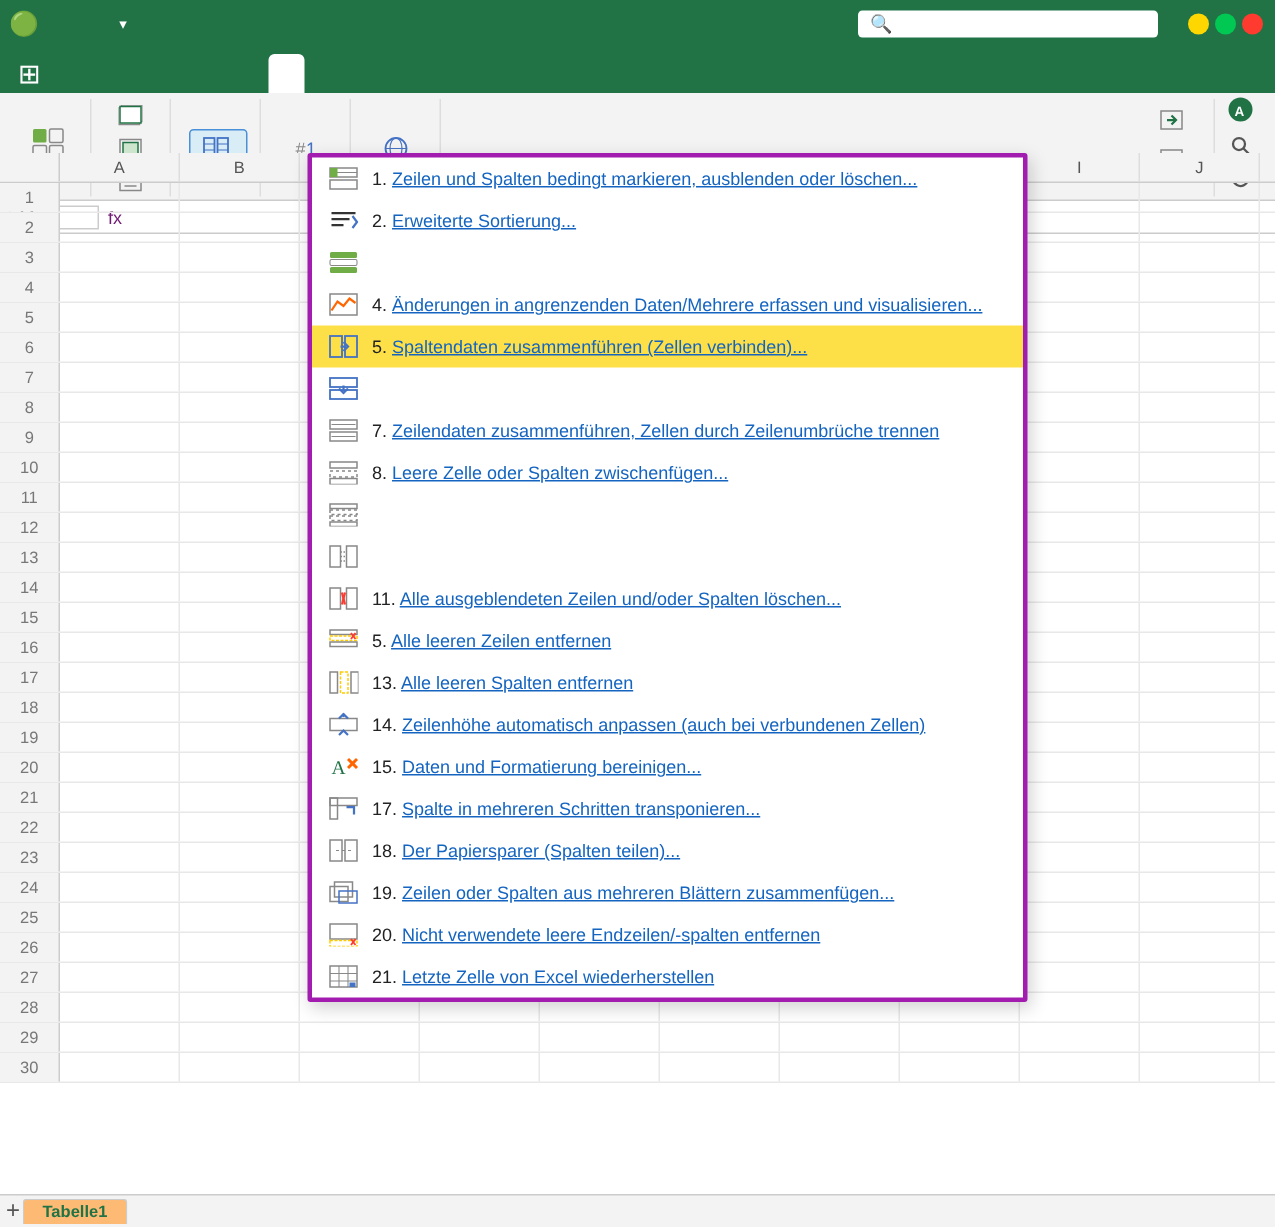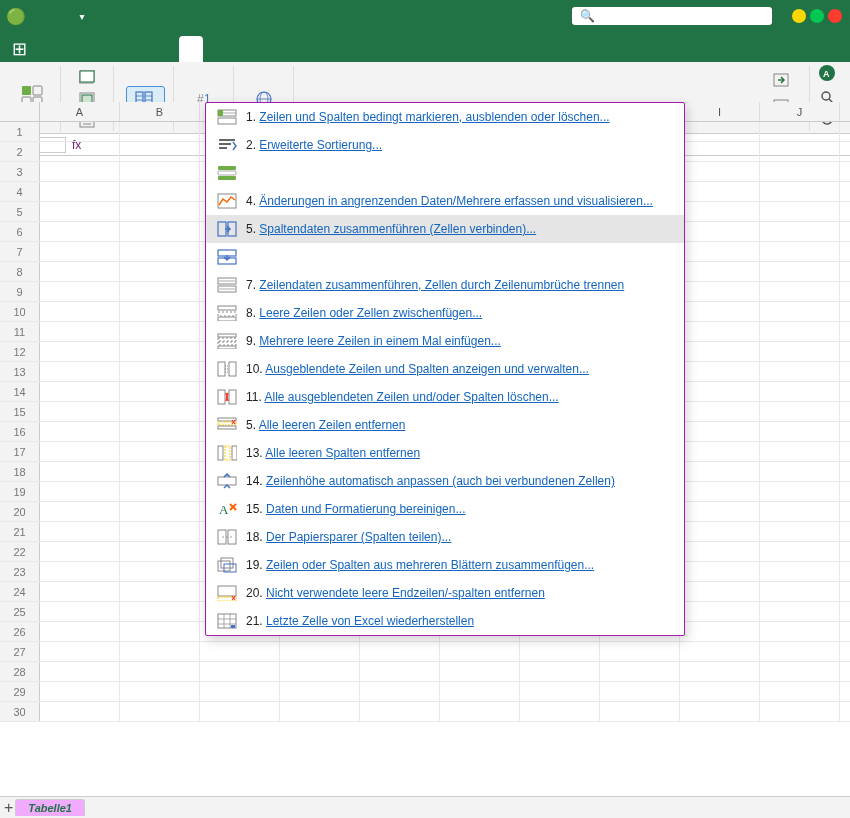--- a/index.html
+++ b/index.html
@@ -223,37 +223,37 @@
       padding: 0 3px;
     }
 
     
     .dropdown-overlay {
       position: absolute;
       top: 102px;
       left: 205px;
       width: 480px;
       background: #fff;
-      border: 1px solid #a21caf;
+      border: 3px solid #a21caf;
       box-shadow: 2px 4px 12px rgba(0,0,0,0.18);
       z-index: 100;
       border-radius: 2px;
     }
     .dropdown-item {
       display: flex;
       align-items: center;
       padding: 5px 10px;
       cursor: pointer;
       font-size: 12px;
       color: #222;
       gap: 8px;
       min-height: 26px;
     }
     .dropdown-item.highlighted {
-      background: #e5e5e5;
+      background: #fde047;
       align-items: center;
     }
     .dropdown-item .item-icon {
       width: 22px;
       height: 18px;
       flex-shrink: 0;
       display: flex;
       align-items: center;
       justify-content: center;
     }
@@ -321,24 +321,23 @@
     .sheet-tab {
       padding: 2px 12px;
       border: 1px solid #ccc;
       border-bottom: none;
       background: #e0e0e0;
       font-size: 11px;
       cursor: pointer;
       border-radius: 3px 3px 0 0;
     }
     .sheet-tab.active {
-      background: #f0abfc;
+      background: #fdba74;
       color: #217346;
       font-weight: 600;
-      font-style: italic;
     }
 
     .asap-right-section {
       display: flex;
       flex-direction: column;
       justify-content: center;
       padding: 0 4px;
     }
     .asap-row {
       display: flex;
@@ -1057,49 +1056,43 @@
     </div>
     <div class="dropdown-item">
       <div class="item-icon">
         <svg width="20" height="16" viewBox="0 0 20 16">
           <rect x="1" y="1" width="18" height="4" fill="#fff" stroke="#888" stroke-width="1"></rect>
           <rect x="1" y="7" width="18" height="4" fill="none" stroke="#888" stroke-width="1" stroke-dasharray="2,2"></rect>
           <rect x="1" y="12" width="18" height="4" fill="#fff" stroke="#888" stroke-width="1"></rect>
         </svg>
       </div>
       <span class="item-text">
-        <span class="item-num">8. </span><span class="item-link">Leere Zeilen oder Zellen zwischenfügen...</span>
+        <span class="item-num">8. </span><span class="item-link">Leere Zelle oder Spalten zwischenfügen...</span>
       </span>
     </div>
     <div class="dropdown-item">
       <div class="item-icon">
         <svg width="20" height="16" viewBox="0 0 20 16">
           <rect x="1" y="1" width="18" height="3" fill="#fff" stroke="#888" stroke-width="1"></rect>
           <rect x="1" y="5" width="18" height="3" fill="none" stroke="#888" stroke-width="1" stroke-dasharray="2,2"></rect>
           <rect x="1" y="9" width="18" height="3" fill="none" stroke="#888" stroke-width="1" stroke-dasharray="2,2"></rect>
           <rect x="1" y="13" width="18" height="3" fill="#fff" stroke="#888" stroke-width="1"></rect>
         </svg>
       </div>
-      <span class="item-text">
-        <span class="item-num">9. </span><span class="item-link">Mehrere leere Zeilen in einem Mal einfügen...</span>
-      </span>
     </div>
     <div class="dropdown-item">
       <div class="item-icon">
         <svg width="20" height="16" viewBox="0 0 20 16">
           <rect x="1" y="1" width="7" height="14" fill="none" stroke="#888" stroke-width="1"></rect>
           <rect x="12" y="1" width="7" height="14" fill="none" stroke="#888" stroke-width="1"></rect>
           <line x1="8" y1="5" x2="12" y2="5" stroke="#888" stroke-width="1" stroke-dasharray="1,1"></line>
           <line x1="8" y1="8" x2="12" y2="8" stroke="#888" stroke-width="1" stroke-dasharray="1,1"></line>
           <line x1="8" y1="11" x2="12" y2="11" stroke="#888" stroke-width="1" stroke-dasharray="1,1"></line>
         </svg>
       </div>
-      <span class="item-text">
-        <span class="item-num">10. </span><span class="item-link">Ausgeblendete Zeilen und Spalten anzeigen und verwalten...</span>
-      </span>
     </div>
     <div class="dropdown-item">
       <div class="item-icon">
         <svg width="20" height="16" viewBox="0 0 20 16">
           <rect x="1" y="1" width="7" height="14" fill="none" stroke="#888" stroke-width="1"></rect>
           <rect x="12" y="1" width="7" height="14" fill="none" stroke="#888" stroke-width="1"></rect>
           <line x1="9" y1="4" x2="11" y2="12" stroke="#ff3b30" stroke-width="1.5"></line>
           <line x1="11" y1="4" x2="9" y2="12" stroke="#ff3b30" stroke-width="1.5"></line>
         </svg>
       </div>
@@ -1149,20 +1142,32 @@
     <div class="dropdown-item">
       <div class="item-icon">
         <svg width="20" height="16" viewBox="0 0 20 16">
           <text x="2" y="13" font-size="13" fill="#217346" font-family="serif">A</text>
           <line x1="13" y1="3" x2="19" y2="9" stroke="#ff6600" stroke-width="2"></line>
           <line x1="13" y1="9" x2="19" y2="3" stroke="#ff6600" stroke-width="2"></line>
         </svg>
       </div>
       <span class="item-text">
         <span class="item-num">15. </span><span class="item-link">Daten und Formatierung bereinigen...</span>
+      </span>
+    </div>
+    <div class="dropdown-item">
+      <div class="item-icon">
+        <svg width="20" height="16" viewBox="0 0 20 16">
+          <rect x="1" y="1" width="5" height="14" fill="none" stroke="#888" stroke-width="1"></rect>
+          <rect x="1" y="1" width="18" height="5" fill="none" stroke="#888" stroke-width="1"></rect>
+          <polyline points="12,7 17,7 17,12" fill="none" stroke="#4472c4" stroke-width="1.5"></polyline>
+        </svg>
+      </div>
+      <span class="item-text">
+        <span class="item-num">17. </span><span class="item-link">Spalte in mehreren Schritten transponieren...</span>
       </span>
     </div>
     <div class="dropdown-item">
       <div class="item-icon">
         <svg width="20" height="16" viewBox="0 0 20 16">
           <rect x="1" y="1" width="8" height="14" fill="none" stroke="#888" stroke-width="1"></rect>
           <rect x="11" y="1" width="8" height="14" fill="none" stroke="#888" stroke-width="1"></rect>
           <line x1="5" y1="8" x2="15" y2="8" stroke="#888" stroke-width="0.8" stroke-dasharray="2,2"></line>
         </svg>
       </div>

